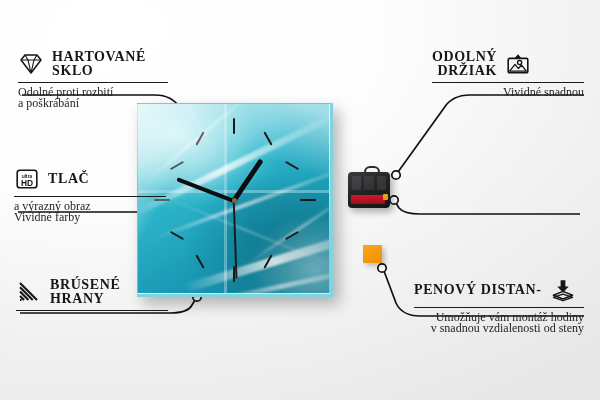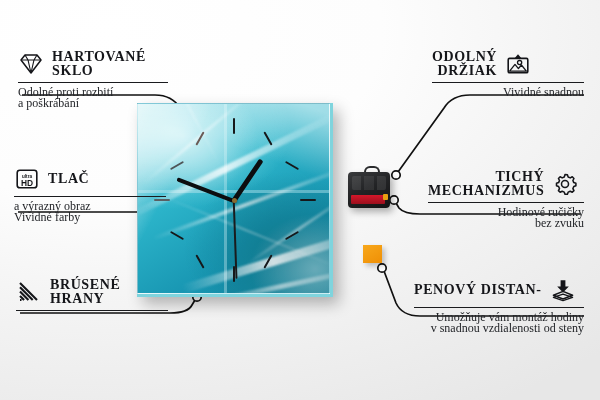--- a/index.html
+++ b/index.html
@@ -243,39 +243,20 @@
           <circle cx="14.6" cy="10.6" r="2.1" fill="none" stroke="currentColor" stroke-width="1.3"></circle>
         </svg>
       </span>
     </div>
     <div class="rule"></div>
     <div class="desc">
       <div>Vividné snadnou</div>
     </div>
   </div>
 
-  <div class="feat right" style="left:428px;top:170px;width:156px;">
-    <div class="head">
-      <span class="titlewrap">
-        <span class="t-line">TICHÝ</span>
-        <span class="t-line">MECHANIZMUS</span>
-      </span>
-      <span class="ico">
-        <svg viewBox="0 0 26 24">
-          <path d="M13 2.4 l2.4 .45 .75 2.1 2.1 .9 2-1.05 1.7 1.7 -1.05 2 .9 2.1 2.1 .75 v2.4 l-2.1 .75 -.9 2.1 1.05 2 -1.7 1.7 -2-1.05 -2.1 .9 -.75 2.1 h-2.4 l-.75-2.1 -2.1-.9 -2 1.05 -1.7-1.7 1.05-2 -.9-2.1 -2.1-.75 v-2.4 l2.1-.75 .9-2.1 -1.05-2 1.7-1.7 2 1.05 2.1-.9 .75-2.1 z" fill="none" stroke="currentColor" stroke-width="1.55" stroke-linejoin="round"></path>
-          <circle cx="13" cy="12" r="3.5" fill="none" stroke="currentColor" stroke-width="1.55"></circle>
-        </svg>
-      </span>
-    </div>
-    <div class="rule"></div>
-    <div class="desc">
-      <div>Hodinové ručičky</div>
-      <div>bez zvuku</div>
-    </div>
-  </div>
 
   <div class="feat right" style="left:414px;top:278px;width:170px;">
     <div class="head">
       <span class="titlewrap">
         <span class="t-line">PENOVÝ DISTAN-</span>
       </span>
       <span class="ico">
         <svg viewBox="0 0 26 24">
           <path d="M10.6 2.2 h4.8 v6.4 h3.4 L13 14.6 L7.2 8.6 h3.4 z" fill="currentColor"></path>
           <path d="M13 13.4 L22.6 17.2 L13 21 L3.4 17.2 Z" fill="none" stroke="currentColor" stroke-width="1.5" stroke-linejoin="round"></path>

